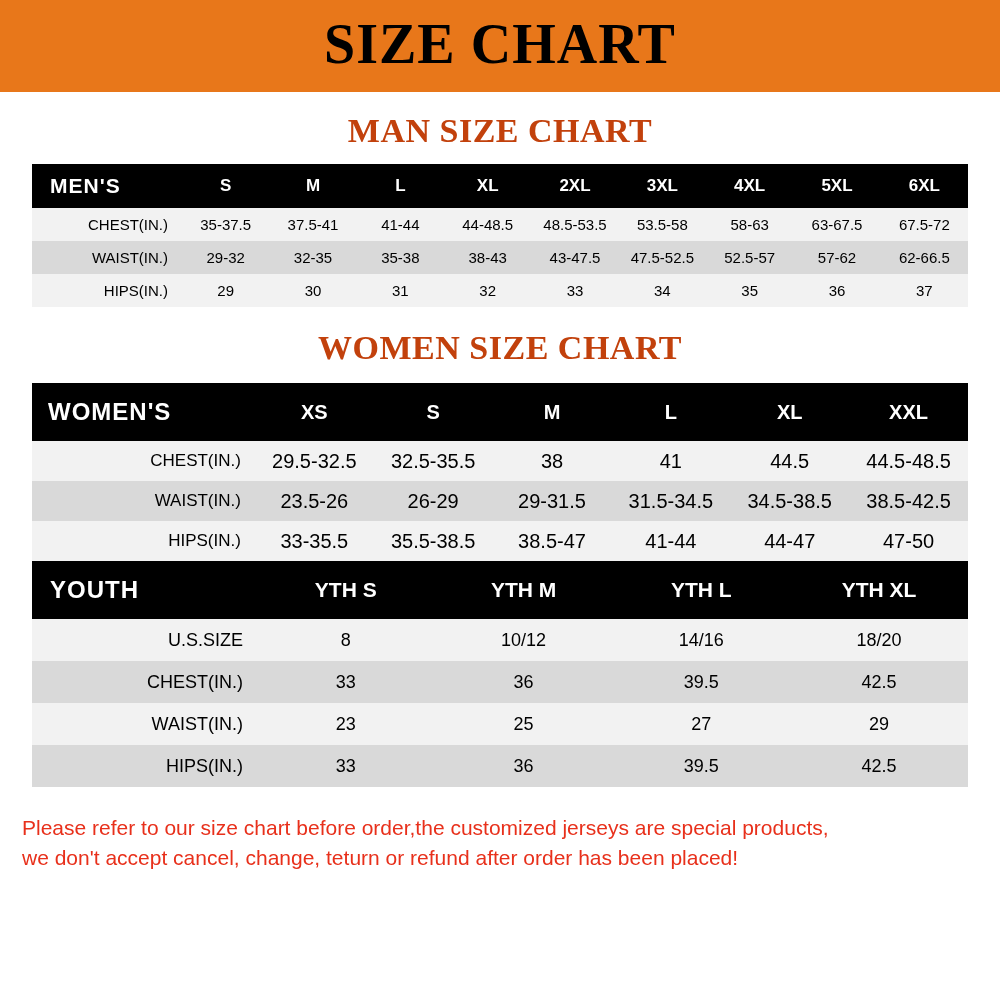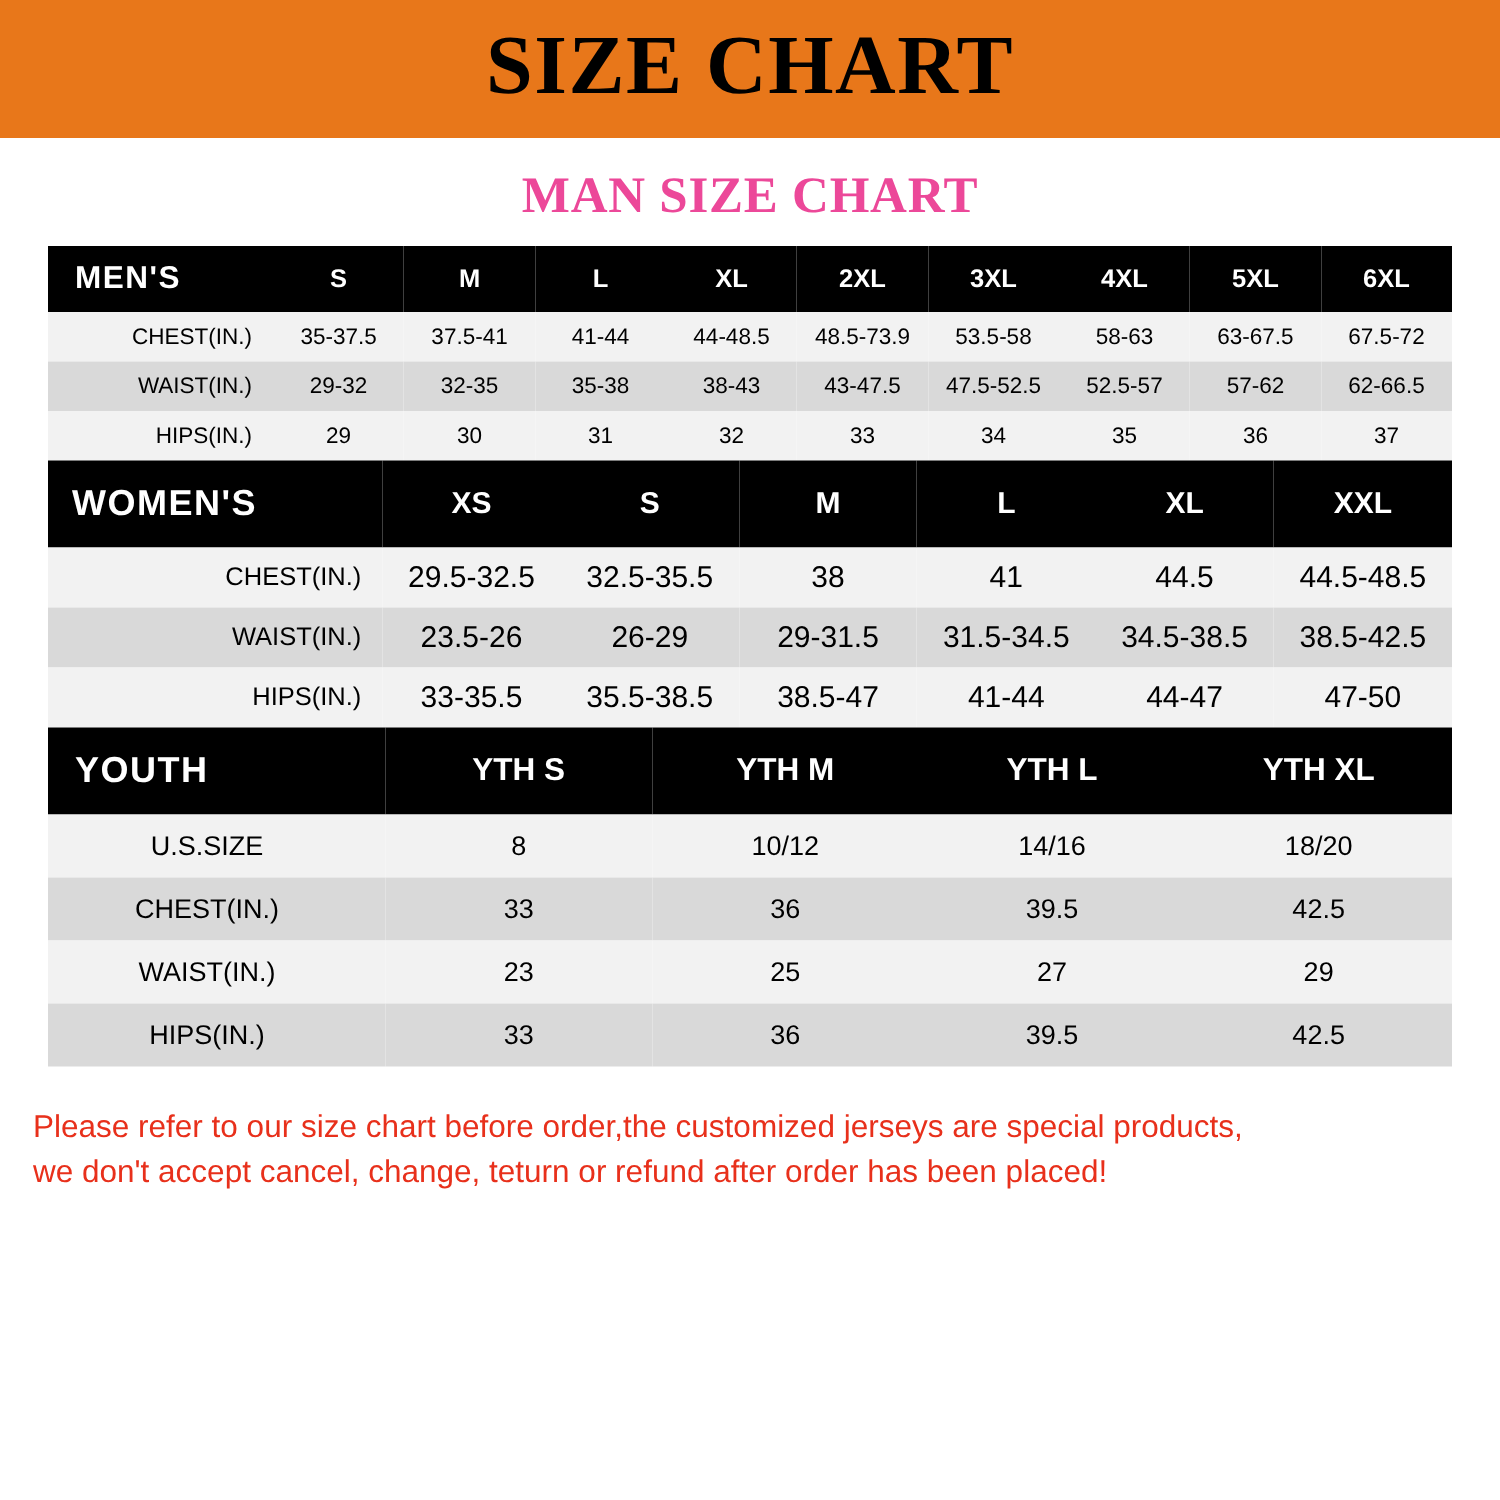--- a/index.html
+++ b/index.html
@@ -40,21 +40,21 @@
     padding-bottom: 4px;
   }
 
   
   .section-title {
     text-align: center;
     font-family: "Liberation Serif", serif;
     font-weight: bold;
     font-size: 34px;
     letter-spacing: 0.5px;
-    color: #ec4899;
+    color: #c2410c;
   }
   .sec1-title { margin-top: 20px; margin-bottom: 14px; }
   .sec2-title { margin-top: 22px; margin-bottom: 16px; }
   .sec3-title { margin-top: 26px; margin-bottom: 18px; }
 
   
   .table-wrap {
     margin: 0 32px;
   }
   table.size-table {
@@ -100,21 +100,21 @@
 
   
   #women-table thead th { font-size: 20px; height: 56px; }
   #women-table thead th.row-label { font-size: 24px; letter-spacing: 1px; padding-left: 16px; }
   #women-table tbody td { font-size: 20px; height: 38px; }
   #women-table tbody td.row-label { font-size: 17px; }
 
   
   #youth-table thead th { font-size: 21px; height: 56px; }
   #youth-table thead th.row-label { font-size: 24px; letter-spacing: 1px; }
-  #youth-table tbody td { font-size: 18px; height: 40px; text-align: center; }
+  #youth-table tbody td { font-size: 18px; height: 40px; }
   #youth-table tbody td.row-label { font-size: 18px; }
 
   
   .footer-note {
     margin: 26px 22px 0 22px;
     color: #E8301B;
     font-size: 21px;
     line-height: 1.45;
     font-family: "Liberation Sans", sans-serif;
   }
@@ -146,21 +146,21 @@
             <th>6XL</th>
           </tr>
         </thead>
       <tbody>
           <tr class="light">
             <td class="row-label">CHEST(IN.)</td>
             <td>35-37.5</td>
             <td>37.5-41</td>
             <td>41-44</td>
             <td>44-48.5</td>
-            <td>48.5-73.9</td>
+            <td>48.5-53.5</td>
             <td>53.5-58</td>
             <td>58-63</td>
             <td>63-67.5</td>
             <td>67.5-72</td>
           </tr>
           <tr class="dark">
             <td class="row-label">WAIST(IN.)</td>
             <td>29-32</td>
             <td>32-35</td>
             <td>35-38</td>
@@ -180,20 +180,21 @@
             <td>33</td>
             <td>34</td>
             <td>35</td>
             <td>36</td>
             <td>37</td>
           </tr>
         </tbody>
     </table>
   </div>
 
+  <div class="section-title sec2-title">WOMEN SIZE CHART</div>
   <div class="table-wrap">
     <table class="size-table" id="women-table">
       <thead>
           <tr>
             <th class="row-label" style="width: 22%;">WOMEN'S</th>
             <th>XS</th>
             <th>S</th>
             <th>M</th>
             <th>L</th>
             <th>XL</th>

